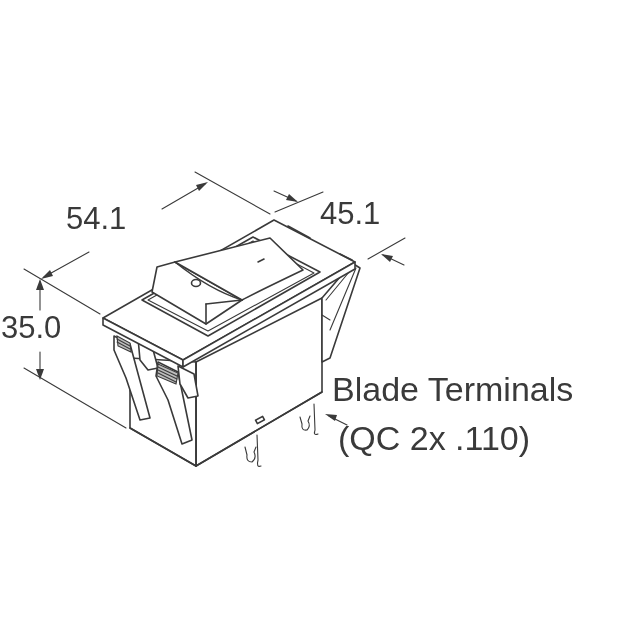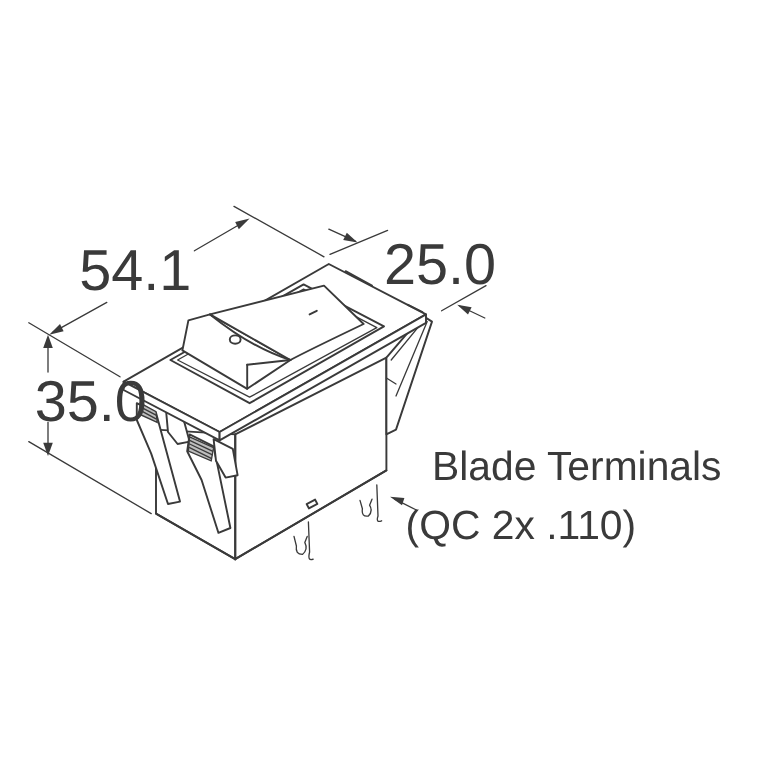--- a/index.html
+++ b/index.html
@@ -26,21 +26,21 @@
     .fill-w { fill: #ffffff; stroke: #3a3a3a; stroke-width: 1.6; stroke-linejoin: round; }
     .fill-grey { fill: #bdbdbd; stroke: #3a3a3a; stroke-width: 1.1; }
     .arrow { fill: #3a3a3a; stroke: none; }
     .label {
       position: absolute;
       color: #3a3a3a;
       font-family: "Liberation Sans", sans-serif;
       white-space: nowrap;
       line-height: 1;
     }
-    .dim { font-size: 48px; text-align: right; }
+    .dim { font-size: 31px; text-align: right; }
     .callout { font-size: 34px; }
   </style>
 </head>
 <body>
 
 <svg id="drawing" viewBox="0 0 640 640" xmlns="http://www.w3.org/2000/svg">
 
   <g>
 
     <line class="ln-thin" x1="195" y1="172" x2="270" y2="214"></line>
@@ -133,16 +133,16 @@
     <path class="ln-thin" d="M314,404 L315,430 Q313,436 318,434"></path>
   </g>
 
   <g>
     <line class="ln-thin" x1="347" y1="425" x2="329" y2="416"></line>
     <polygon class="arrow" points="325,414 335,421 337,415"></polygon>
   </g>
 </svg>
 
 <div class="label dim" style="left:66px; top:203px;">54.1</div>
-<div class="label dim" style="left:320px; top:198px;">25.0</div>
-<div class="label dim" style="left:1px; top:312px;margin-left:28px;">35.0</div>
-<div class="label callout" style="left:360px; top:372px;">Blade Terminals</div>
+<div class="label dim" style="left:320px; top:198px;">45.1</div>
+<div class="label dim" style="left:1px; top:312px;">35.0</div>
+<div class="label callout" style="left:332px; top:372px;">Blade Terminals</div>
 <div class="label callout" style="left:338px; top:421px;">(QC 2x .110)</div>
 
 </body></html>

